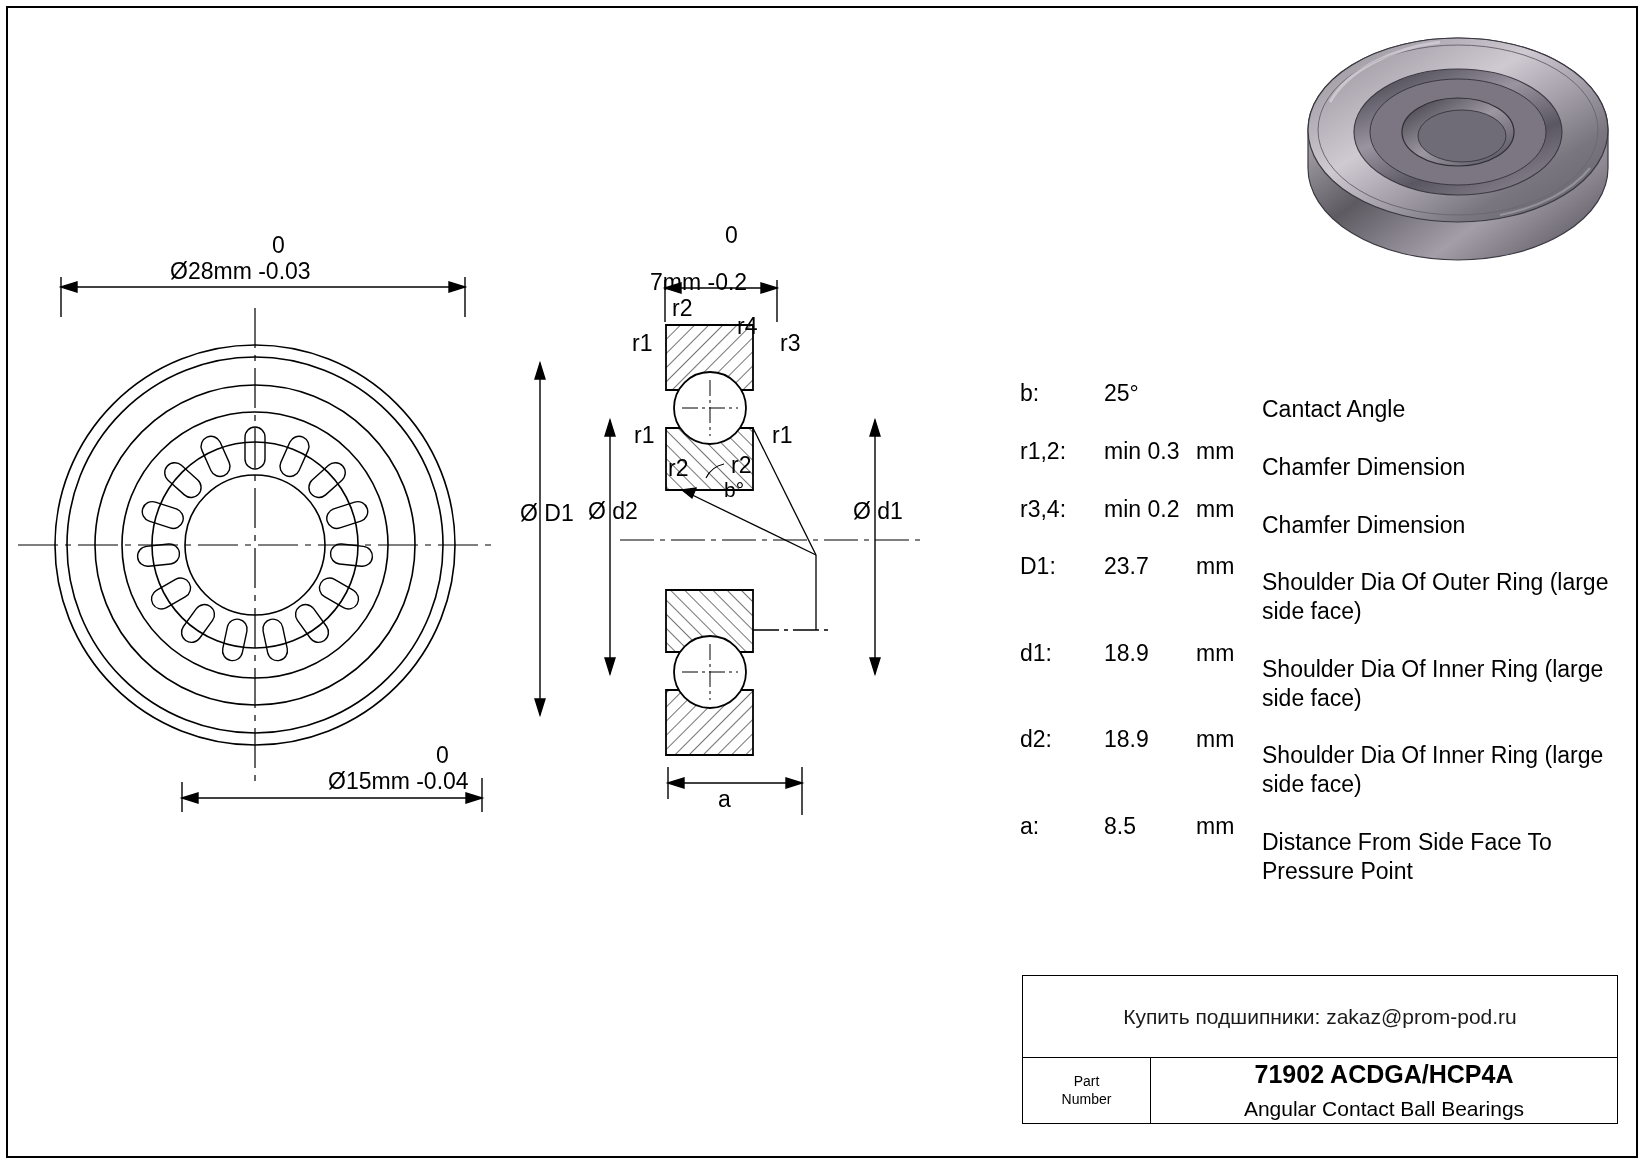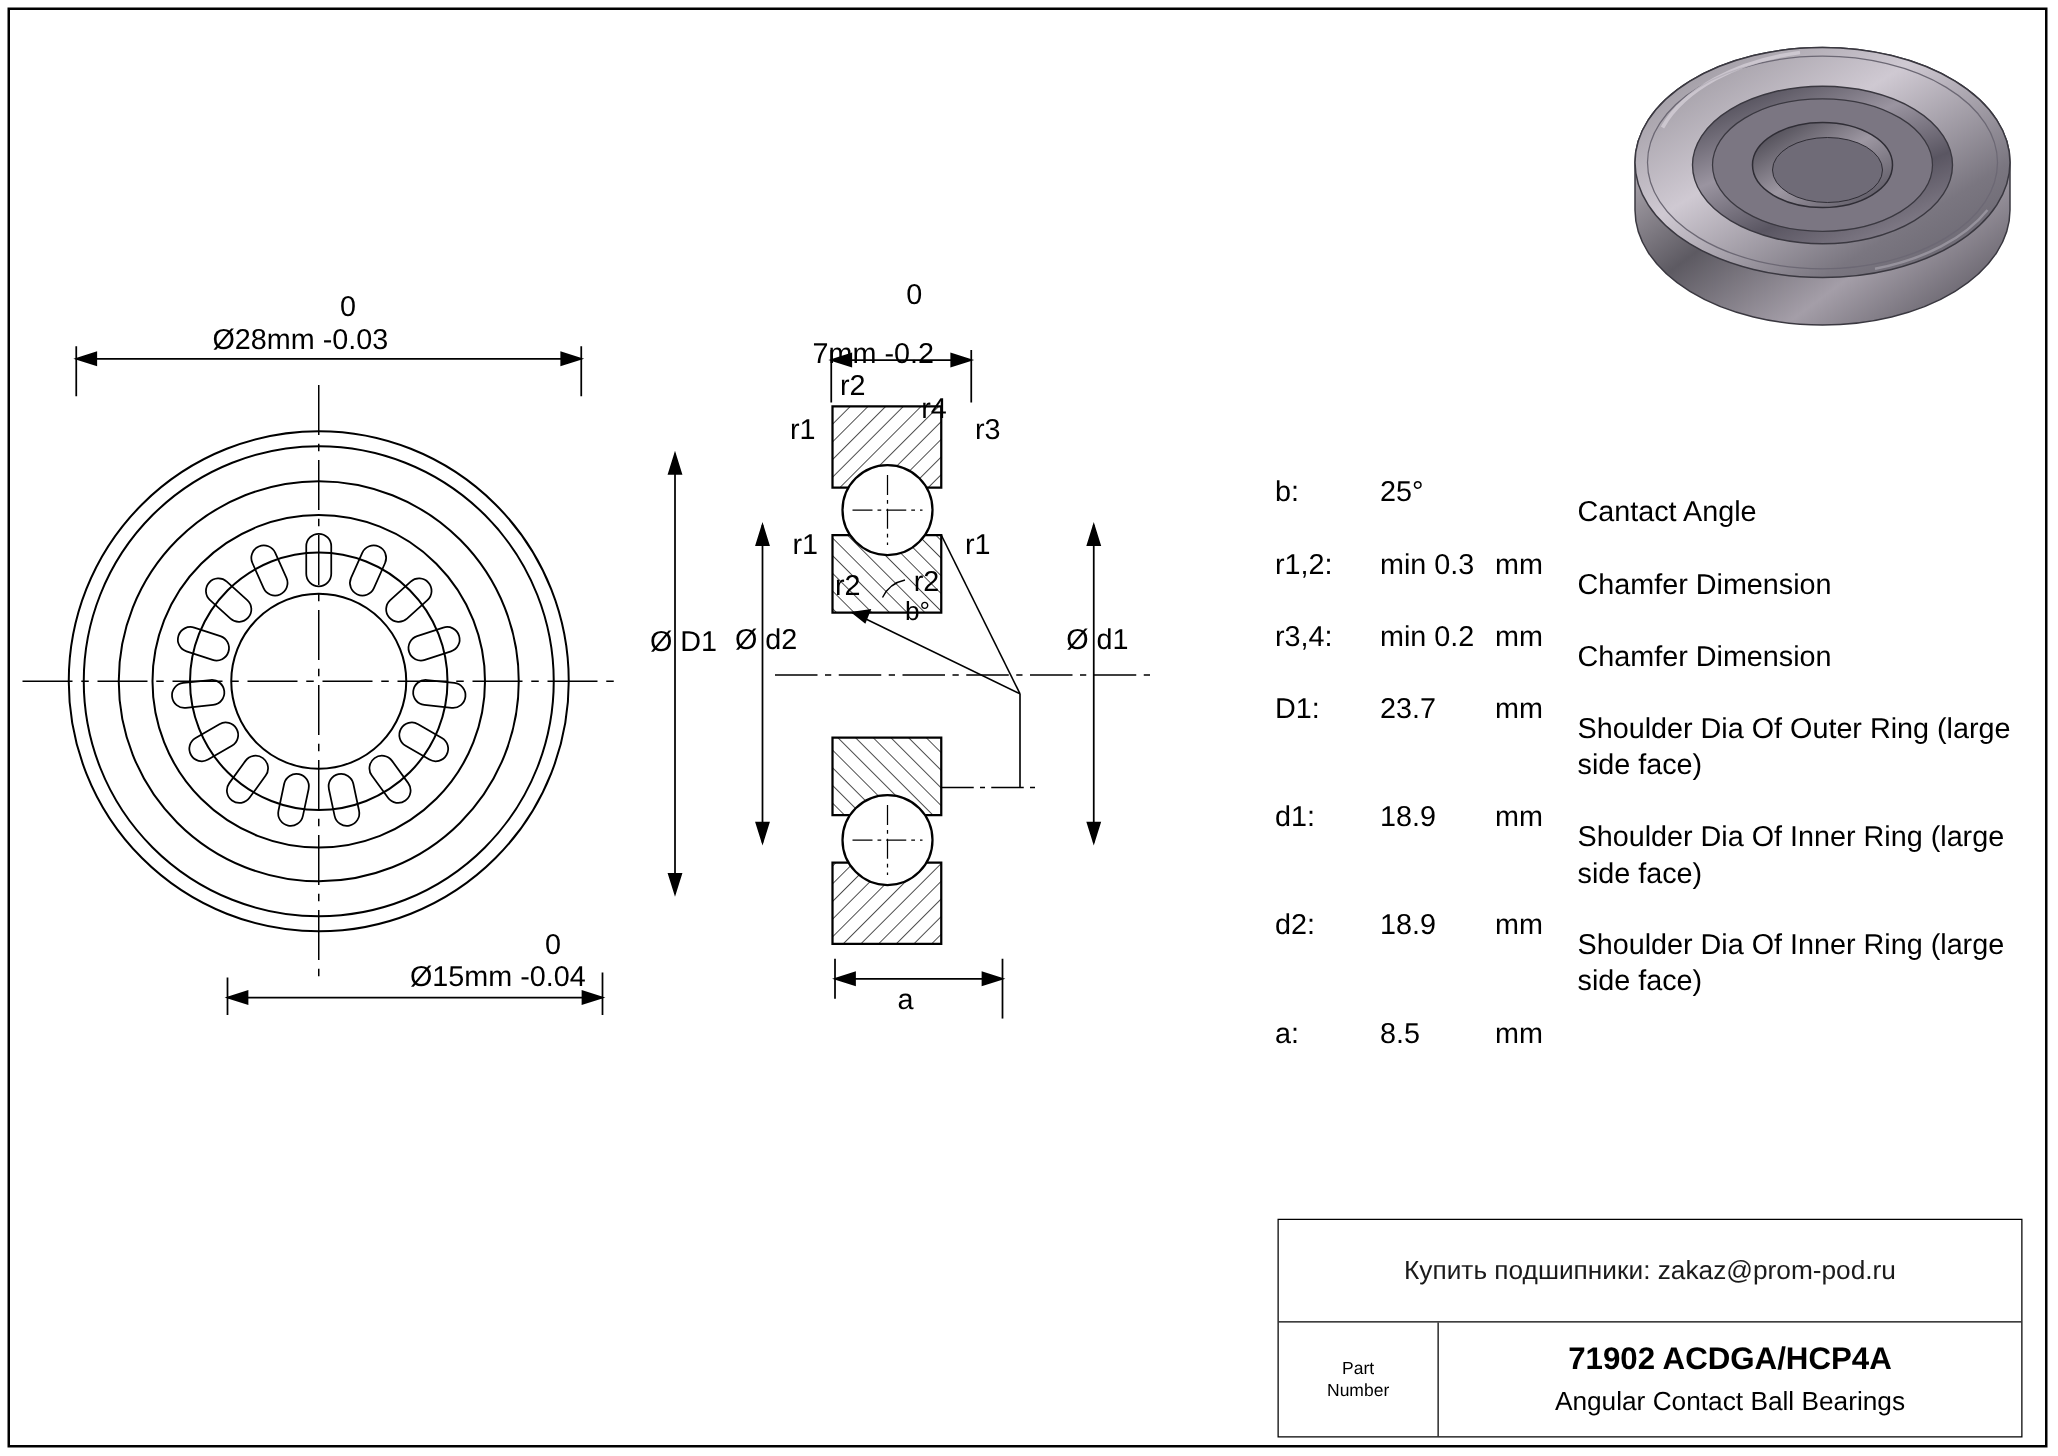--- a/index.html
+++ b/index.html
@@ -9,21 +9,21 @@
   svg{display:block;}
   .lbl{position:absolute;font-size:23px;white-space:nowrap;}
   
   .spec{position:absolute;left:1020px;top:380px;width:600px;}
   .spec-row{display:flex;align-items:flex-start;margin-bottom:14px;font-size:23px;}
   .spec-sym{width:84px;white-space:nowrap;}
   .spec-val{width:92px;white-space:nowrap;}
   .spec-unit{width:66px;white-space:nowrap;}
   .spec-desc{flex:1;line-height:1.25;margin-top:15px;}
   
-  .tb{position:absolute;left:1022px;top:975px;width:596px;height:175px;border:1.5px solid #000;box-sizing:border-box;}
+  .tb{position:absolute;left:1022px;top:975px;width:596px;height:149px;border:1.5px solid #000;box-sizing:border-box;}
   .tb-top{position:absolute;left:0;top:0;right:0;height:82px;border-bottom:1.5px solid #000;box-sizing:border-box;display:flex;align-items:center;justify-content:center;}
   .tb-top span{font-size:21px;color:#1a1a1a;}
   .tb-left{position:absolute;left:0;top:82px;width:128px;bottom:0;border-right:1.5px solid #000;box-sizing:border-box;display:flex;flex-direction:column;align-items:center;justify-content:center;font-size:14px;line-height:1.25;}
   .tb-right{position:absolute;left:128px;top:82px;right:0;bottom:0;display:flex;flex-direction:column;align-items:center;justify-content:center;}
   .tb-part{font-size:25px;font-weight:bold;margin-bottom:8px;}
   .tb-sub{font-size:21px;}
 </style>
 </head>
 <body>
 
@@ -297,20 +297,21 @@
     <div class="spec-row">
       <div class="spec-sym">d2:</div>
       <div class="spec-val">18.9</div>
       <div class="spec-unit">mm</div>
       <div class="spec-desc">Shoulder Dia Of Inner Ring (large side face)</div>
     </div>
     <div class="spec-row">
       <div class="spec-sym">a:</div>
       <div class="spec-val">8.5</div>
       <div class="spec-unit">mm</div>
+      <div class="spec-desc">Distance From Side Face To Pressure Point</div>
     </div>
   </div>
 
   <div class="tb">
     <div class="tb-top">
       <span>Купить подшипники: zakaz@prom-pod.ru</span>
     </div>
     <div class="tb-left">
       <div>Part</div>
       <div>Number</div>

